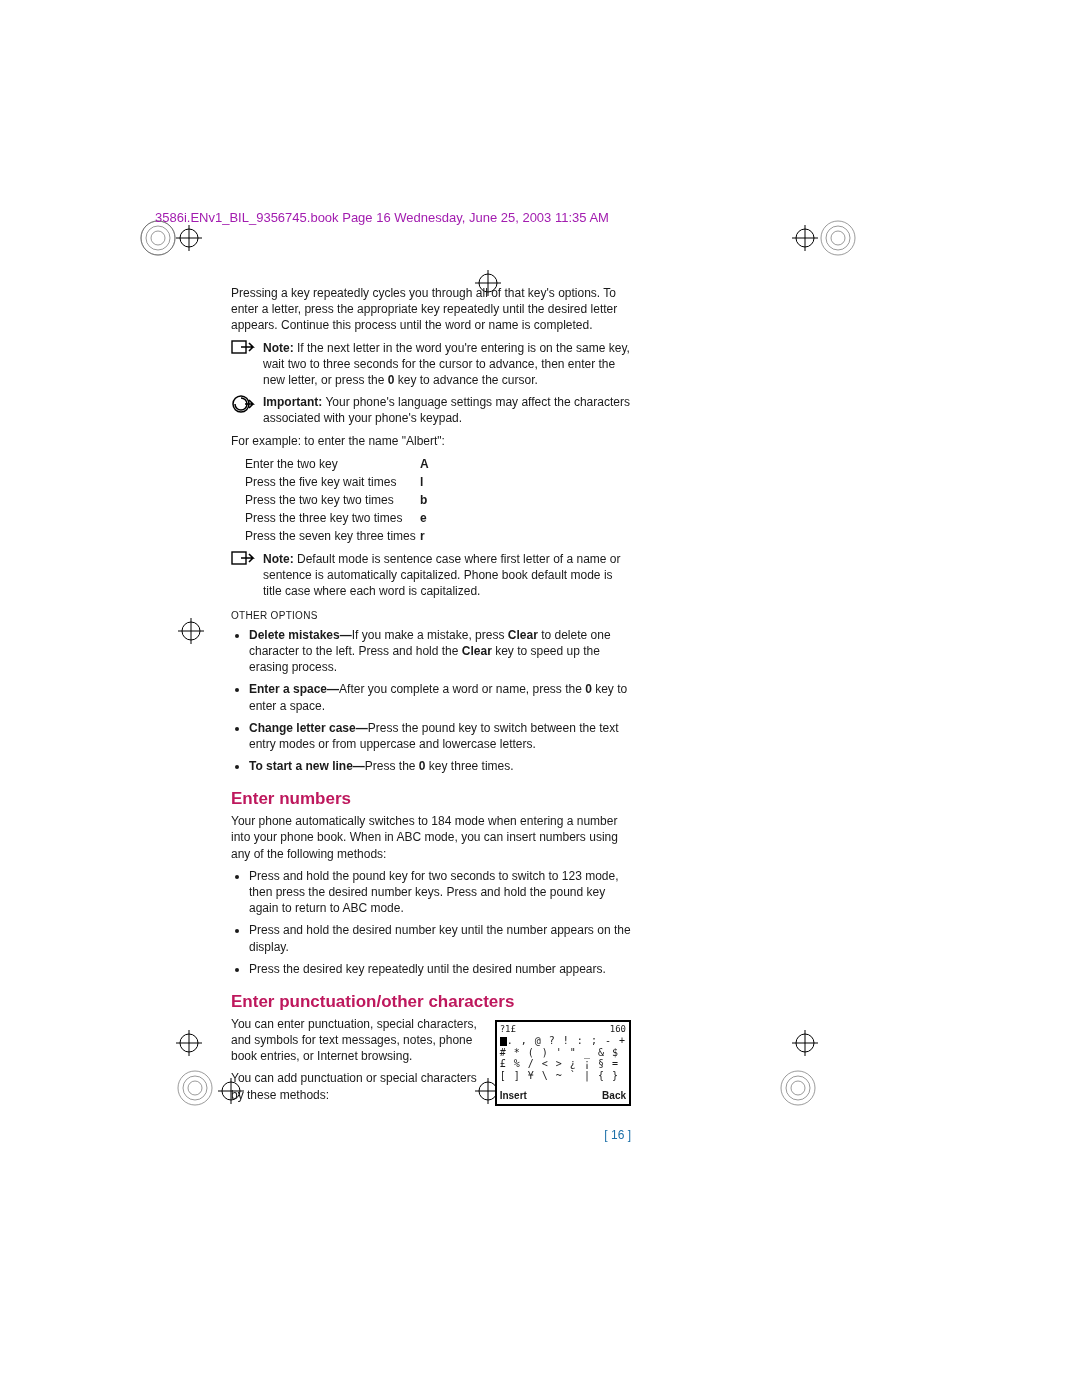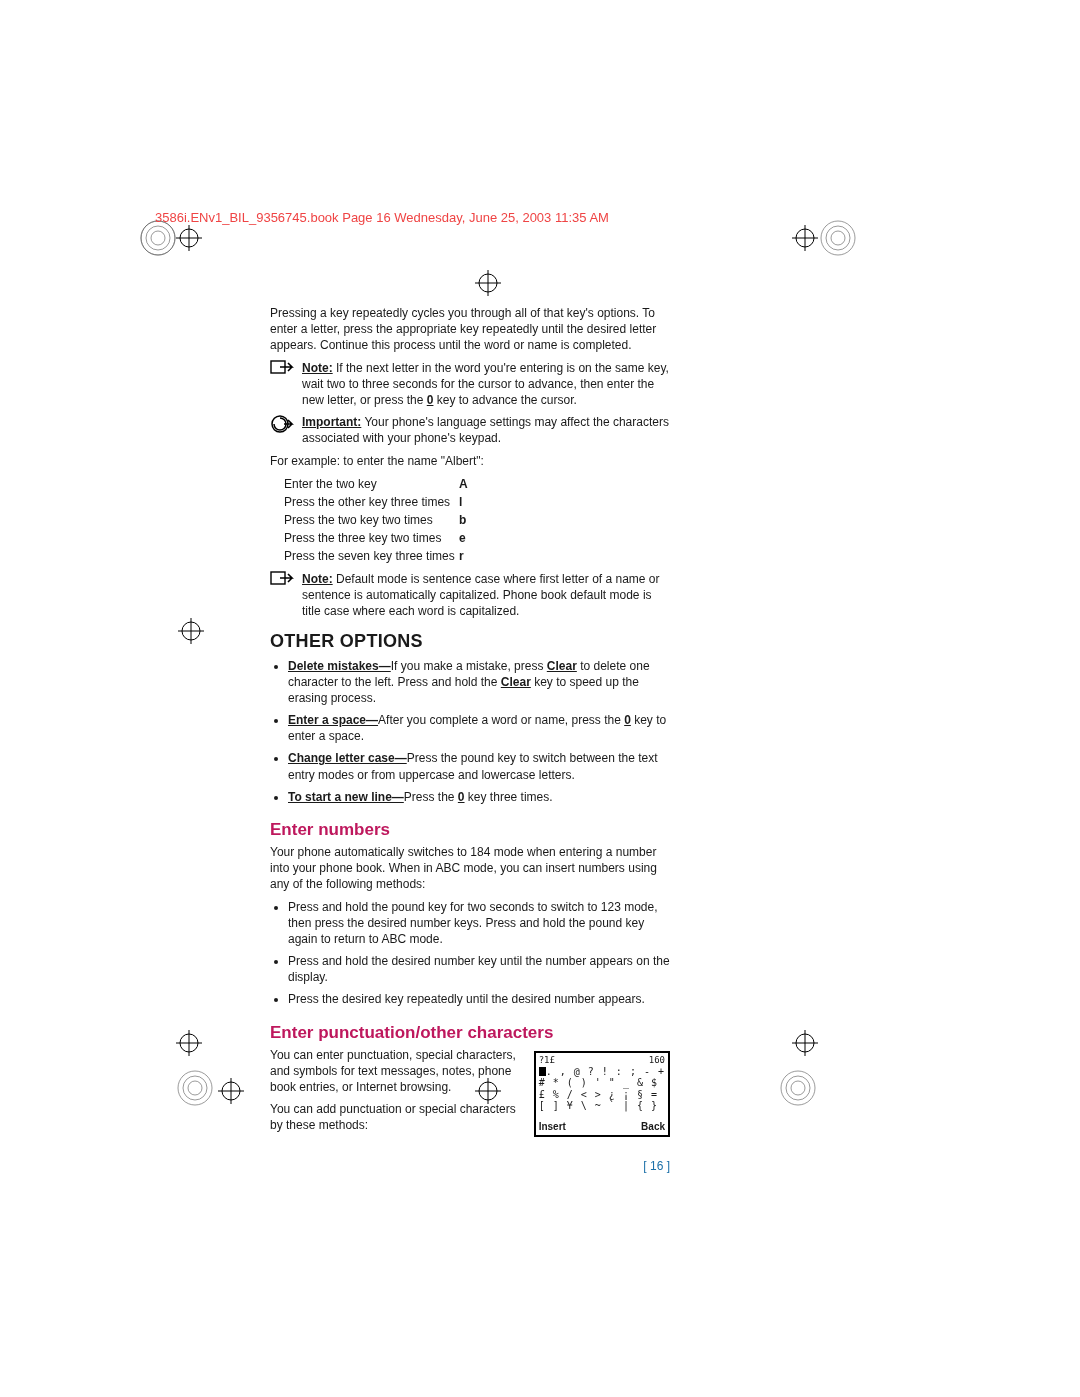--- a/index.html
+++ b/index.html
@@ -13,54 +13,54 @@
     position: relative;
   }
   .page {
     position: absolute;
     left: 155px;
     top: 210px;
     width: 770px;
   }
   .header-line {
     font-size: 13px;
-    color: #ef4444;
-    margin-bottom: 80px;
+    color: #a21caf;
+    margin-bottom: 60px;
   }
   .content {
-    margin-left: 115px;
+    margin-left: 76px;
     width: 400px;
     font-size: 12px;
     line-height: 1.35;
   }
   .para { margin: 0 0 6px 0; }
   .note-row, .imp-row {
     display: flex;
     margin: 6px 0;
   }
   .note-icon, .imp-icon {
     flex: 0 0 26px;
     margin-right: 6px;
   }
   .note-icon svg, .imp-icon svg { display:block; }
   .note-body, .imp-body { flex: 1; }
-  .bold { font-weight: bold; text-decoration: underline; }
+  .bold { font-weight: bold; }
   .example-table {
     margin: 4px 0 6px 14px;
   }
   .example-table .row {
     display: flex;
     font-size: 12px;
     line-height: 1.5;
   }
   .example-table .col1 { width: 175px; }
   .example-table .col2 { font-weight: bold; width: 20px; }
   .subhead {
-    font-size: 18px;
-    font-weight: bold;
+    font-size: 10px;
+    font-weight: normal;
     letter-spacing: 0.3px;
     margin: 10px 0 4px 0;
   }
   ul.bullets {
     margin: 2px 0 8px 0;
     padding-left: 18px;
   }
   ul.bullets li {
     margin-bottom: 6px;
     font-size: 12px;
@@ -261,21 +261,21 @@
     </div>
 
     <p class="para">For example: to enter the name "Albert":</p>
 
     <div class="example-table">
       <div class="row">
           <div class="col1">Enter the two key</div>
           <div class="col2">A</div>
         </div>
       <div class="row">
-          <div class="col1">Press the other key three times</div>
+          <div class="col1">Press the five key wait times</div>
           <div class="col2">l</div>
         </div>
       <div class="row">
           <div class="col1">Press the two key two times</div>
           <div class="col2">b</div>
         </div>
       <div class="row">
           <div class="col1">Press the three key two times</div>
           <div class="col2">e</div>
         </div>

